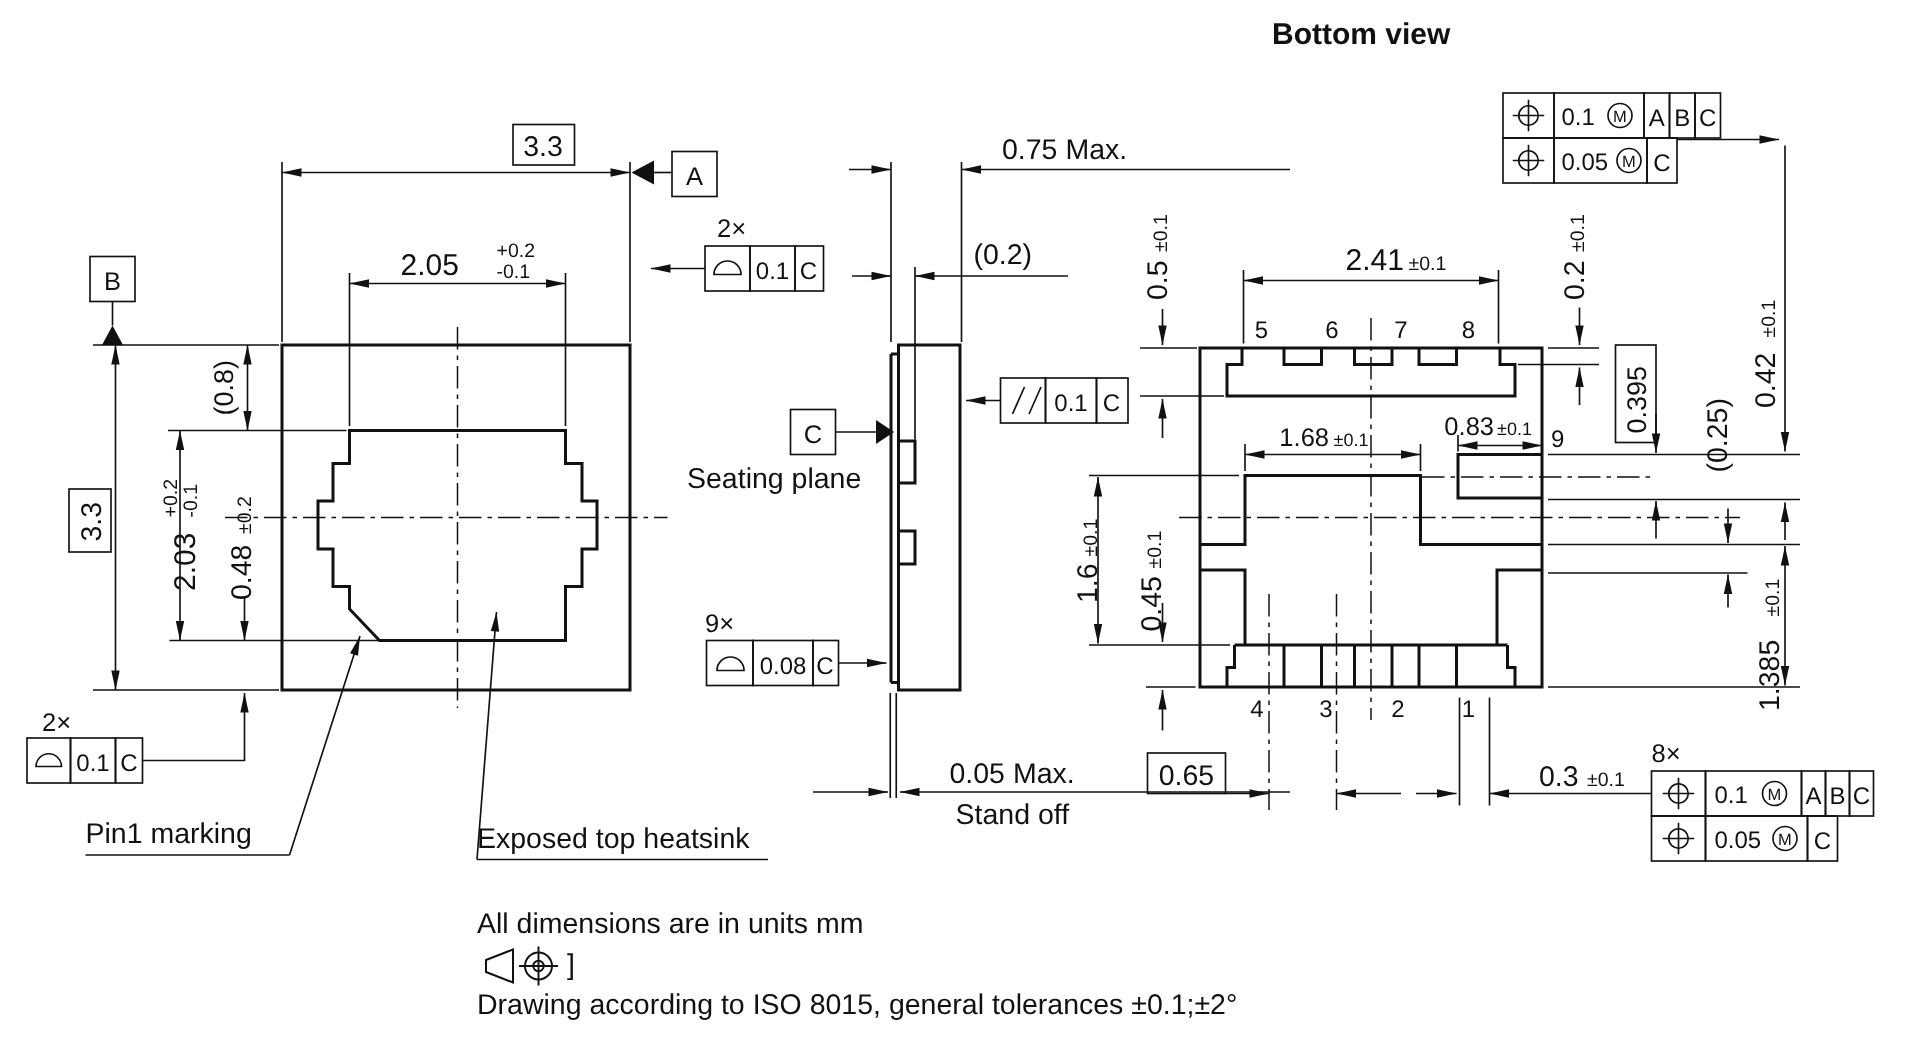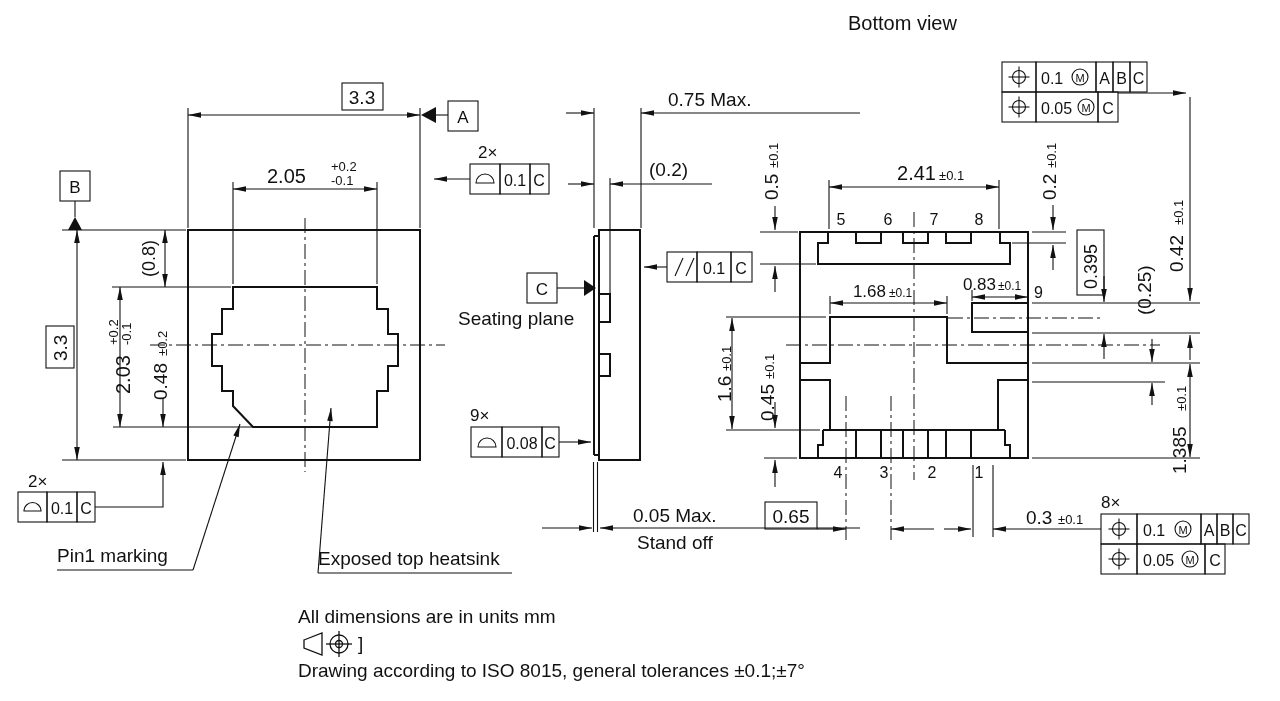--- a/index.html
+++ b/index.html
@@ -7,23 +7,23 @@
           font-family:"Liberation Sans","DejaVu Sans",sans-serif;color:#111;}
   svg{position:absolute;left:0;top:0;}
   svg text{font-family:"Liberation Sans","DejaVu Sans",sans-serif;fill:#111;}
   .o{stroke:#111;stroke-width:2;fill:none;}
   .t{stroke:#111;stroke-width:1.1;fill:none;}
   .cl{stroke:#111;stroke-width:1;fill:none;stroke-dasharray:15 4 3 4;}
   .f{fill:#111;stroke:none;}
   .d20{font-size:20px;} .d19{font-size:19px;} .d18{font-size:18px;} .d17{font-size:17px;}
   .d16{font-size:16px;} .d13{font-size:13px;} .d12{font-size:12px;} .d11{font-size:11px;}
   .mid{text-anchor:middle;}
-  .title{position:absolute;left:848px;top:12px;font-size:20px;}
+  .title{position:absolute;left:848px;top:12px;font-size:20px;font-weight:bold;}
   .notes{position:absolute;left:298px;top:603px;font-size:19px;line-height:27px;}
-  .notes .row{display:flex;align-items:center;height:27px;white-space:pre;}
+  .notes .row{display:flex;align-items:center;height:27px;white-space:pre;margin-left:20px;}
   .notes svg.proj{position:static;margin:0 3px;}
 </style>
 </head>
 <body>
 
 <div class="canvas">
 
 <svg width="1280" height="701" viewBox="0 0 1280 701">
   <defs>
     <marker id="ae" markerUnits="userSpaceOnUse" markerWidth="16" markerHeight="8" refX="15" refY="4" orient="auto">
@@ -450,16 +450,16 @@
   <div class="row">
     <svg class="proj" width="54" height="30" viewBox="0 0 54 30">
       <polygon points="3,11 21,4 21,26 3,19" fill="none" stroke="#111" stroke-width="1.3"></polygon>
       <circle cx="38" cy="15" r="9" fill="none" stroke="#111" stroke-width="1.3"></circle>
       <circle cx="38" cy="15" r="3.5" fill="none" stroke="#111" stroke-width="1.3"></circle>
       <line x1="25" y1="15" x2="51" y2="15" stroke="#111" stroke-width="1.3"></line>
       <line x1="38" y1="2" x2="38" y2="28" stroke="#111" stroke-width="1.3"></line>
     </svg>
     <span>]</span>
   </div>
-  <div class="row">Drawing according to ISO 8015, general tolerances ±0.1;±7°</div>
+  <div class="row">Drawing according to ISO 8015, general tolerances ±0.1;±2°</div>
 </div>
 
 </div>
 
 </body></html>

